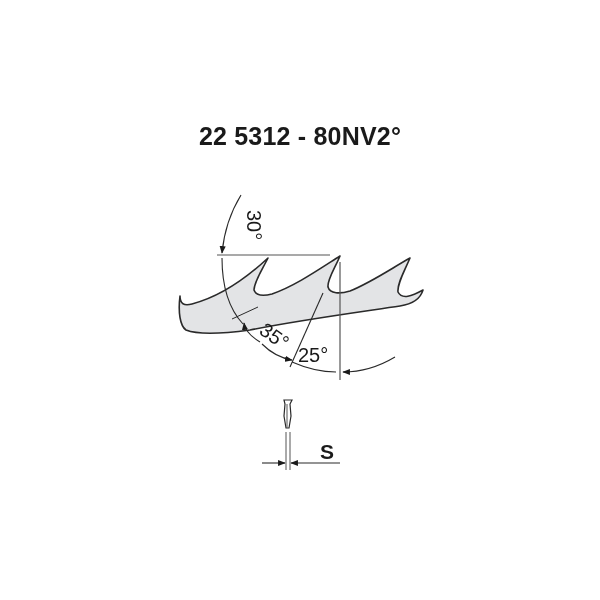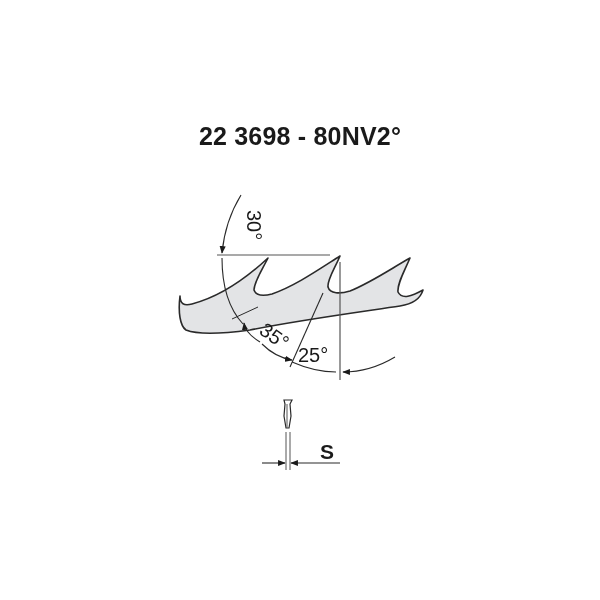--- a/index.html
+++ b/index.html
@@ -11,21 +11,21 @@
       font-weight: bold; font-size: 25px; color: #1a1a1a;
       letter-spacing: 0.2px;
     }
     svg.diagram { position: absolute; left: 0; top: 0; }
     .lbl { font-family: "Liberation Sans", sans-serif; font-size: 20px; fill: #1a1a1a; }
     .lblS { font-family: "Liberation Sans", sans-serif; font-size: 21px; font-weight: bold; fill: #1a1a1a; }
   </style>
 </head>
 <body>
 
-<div class="title">22 3698 - 80NV2°</div>
+<div class="title">22 5312 - 80NV2°</div>
 
 <svg class="diagram" width="600" height="600" viewBox="0 0 600 600" xmlns="http://www.w3.org/2000/svg">
   <defs>
     <marker id="arr" viewBox="0 0 10 10" refX="9" refY="5" markerWidth="7" markerHeight="7" orient="auto-start-reverse">
       <path d="M0,1 L10,5 L0,9 Z" fill="#1a1a1a"></path>
     </marker>
   </defs>
 
   <path d="M180,296
            C180,304 184,306 192,304

